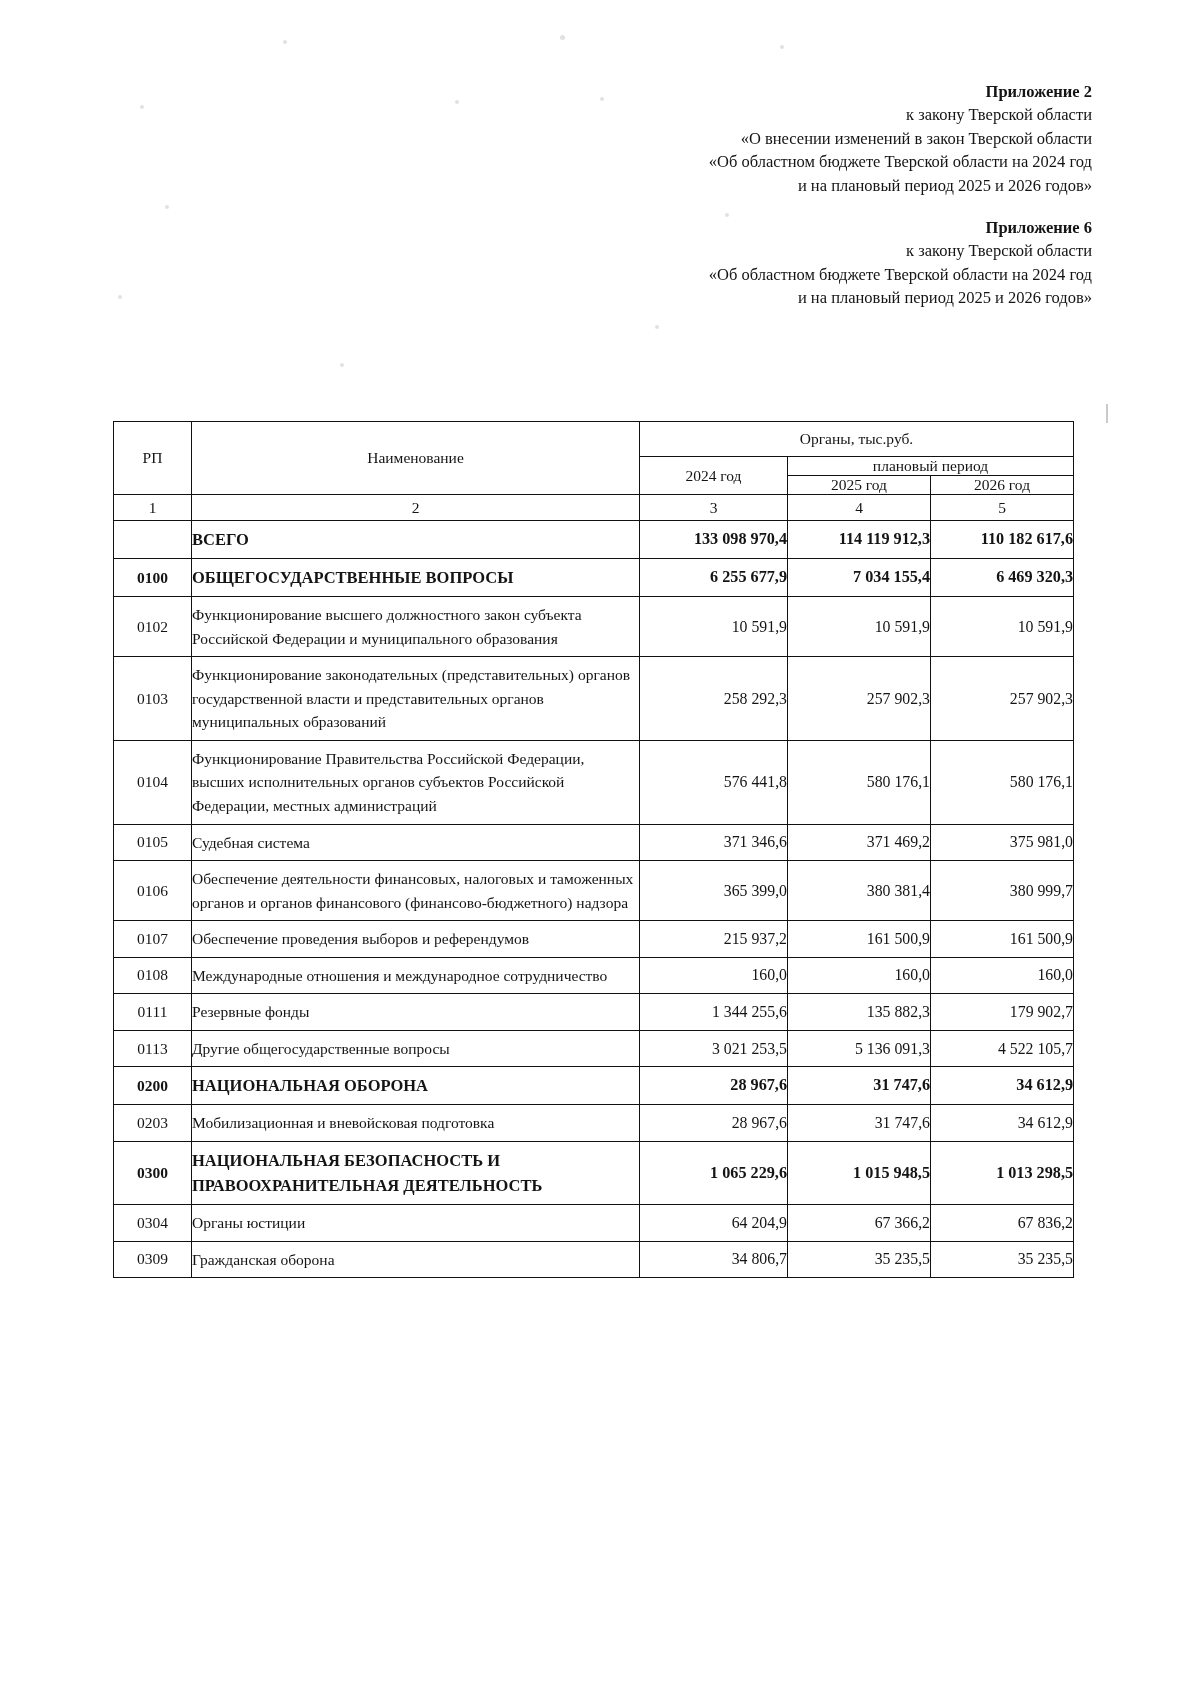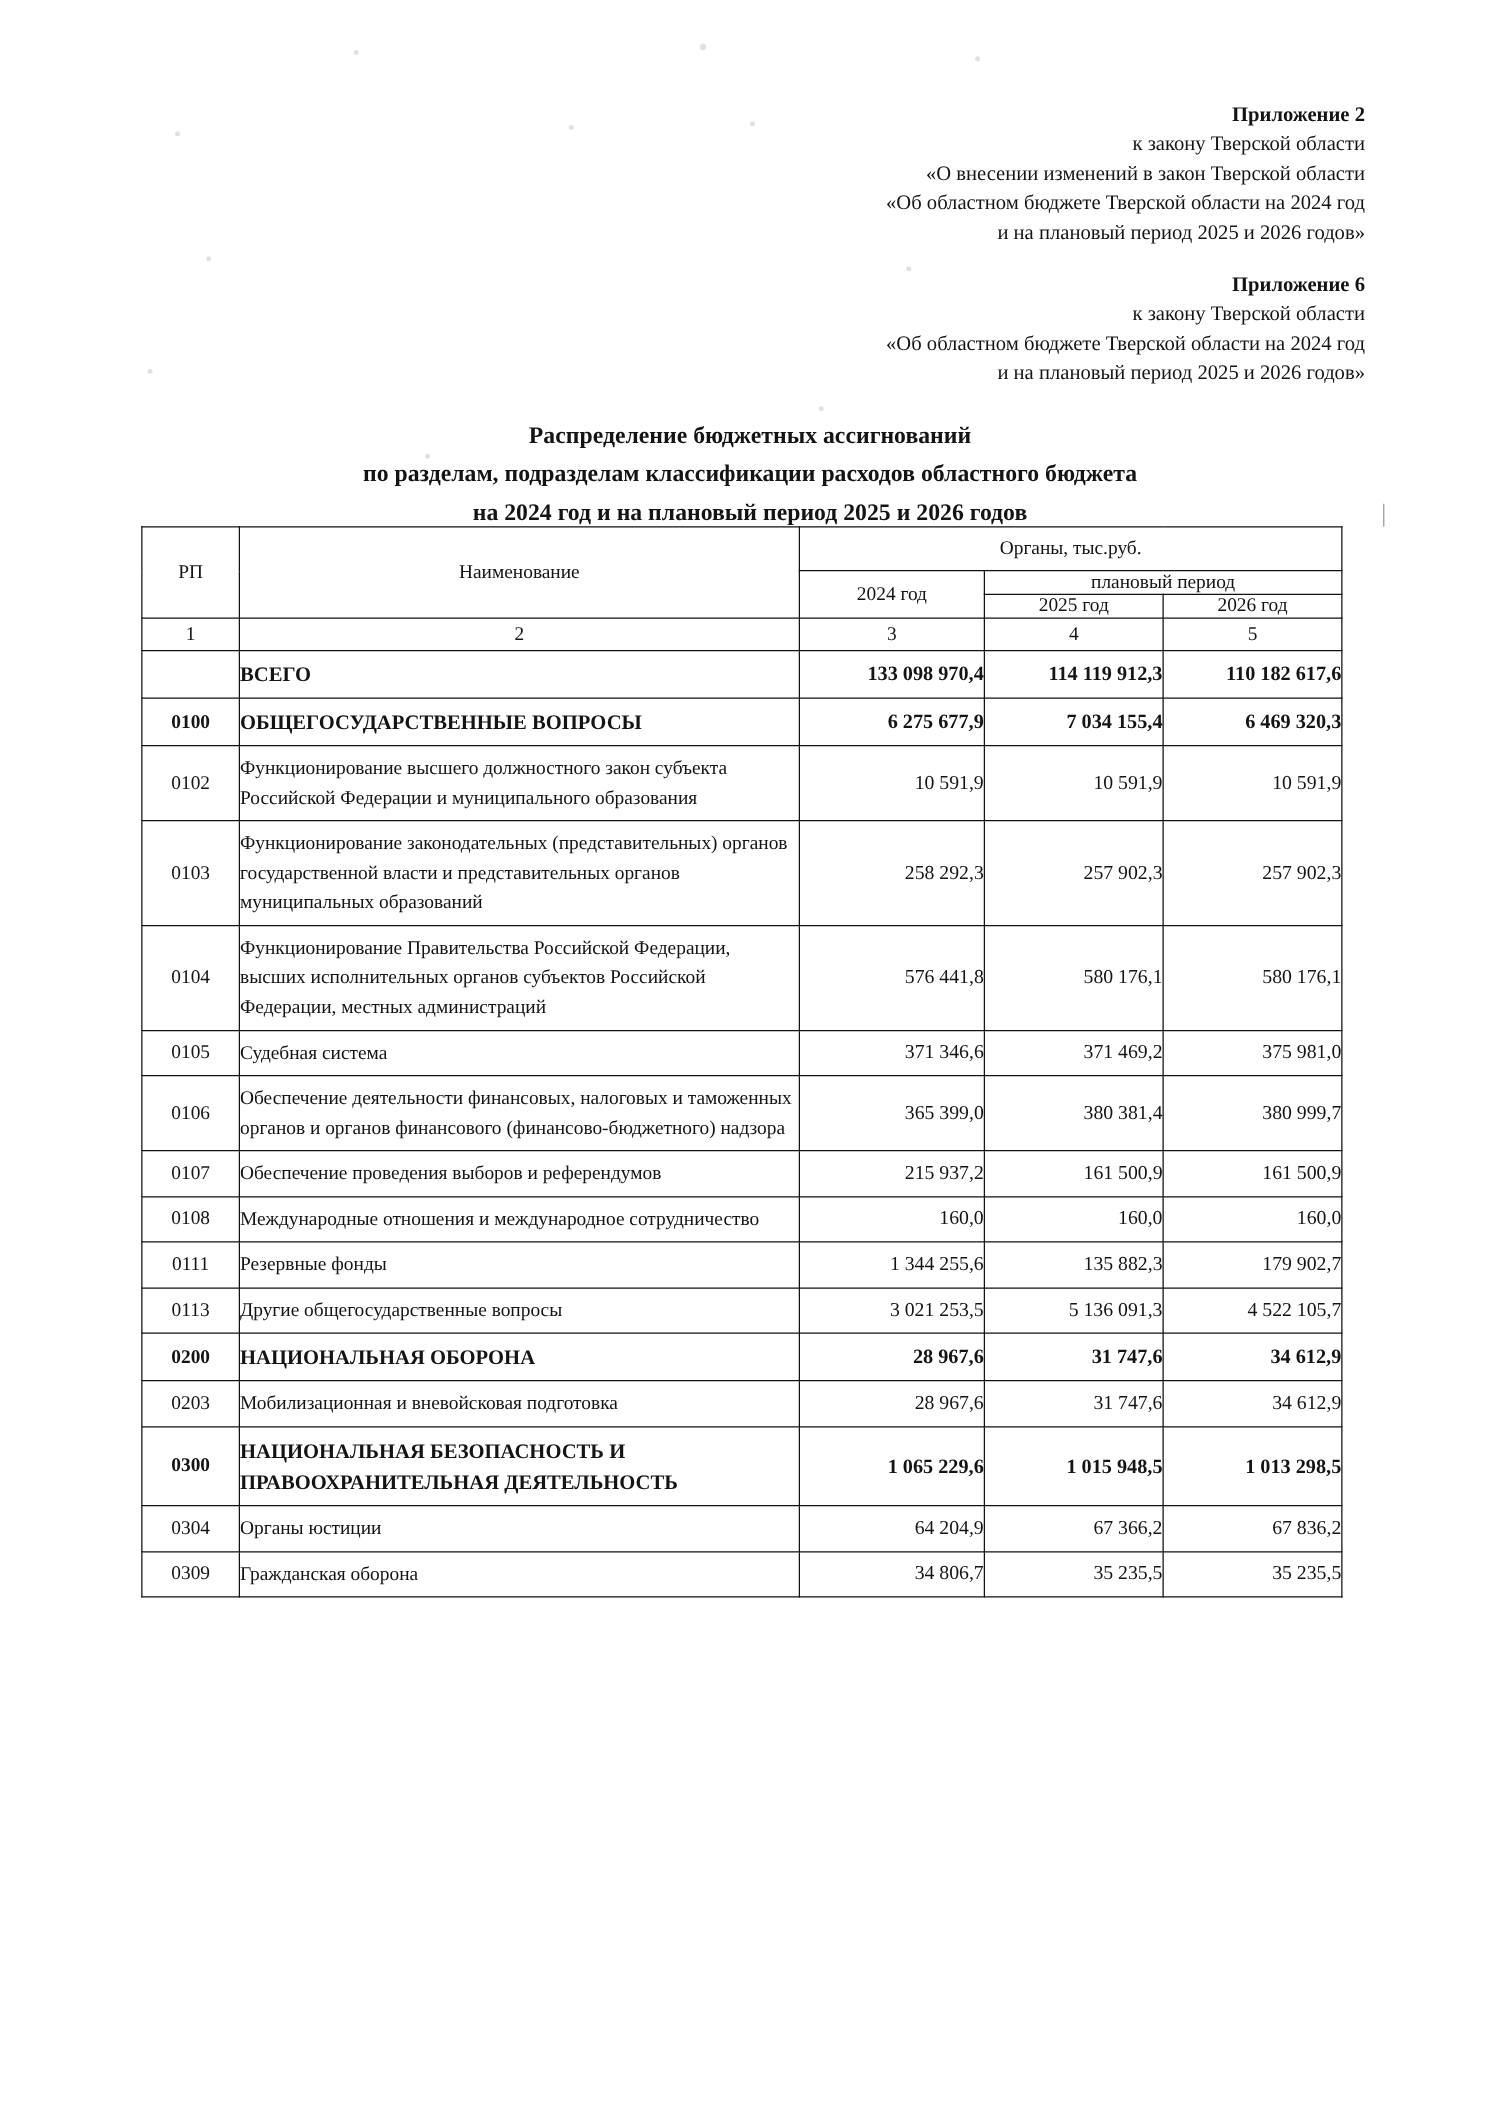--- a/index.html
+++ b/index.html
@@ -130,25 +130,20 @@
     <div class="ap-line">и на плановый период 2025 и 2026 годов»</div>
   </div>
 
   <div class="appendix-block appendix-2">
     <div class="ap-title ap-line">Приложение 6</div>
     <div class="ap-line">к закону Тверской области</div>
     <div class="ap-line">«Об областном бюджете Тверской области на 2024 год</div>
     <div class="ap-line">и на плановый период 2025 и 2026 годов»</div>
   </div>
 
-  <div class="doc-title">
-    <div class="t-line">Распределение бюджетных ассигнований</div>
-    <div class="t-line">по разделам, подразделам классификации расходов областного бюджета</div>
-    <div class="t-line">на 2024 год и на плановый период 2025 и 2026 годов</div>
-  </div>
 
   <div class="table-wrap">
     <table class="budget">
       <colgroup>
         <col class="c-code">
           <col class="c-name">
           <col class="c-y1">
           <col class="c-y2">
           <col class="c-y3">
       </colgroup>
@@ -178,21 +173,21 @@
           <tr class="row pad-sm bold">
             <td class="code-cell"></td>
             <td class="name-cell">ВСЕГО</td>
             <td class="val-cell">133 098 970,4</td>
             <td class="val-cell">114 119 912,3</td>
             <td class="val-cell">110 182 617,6</td>
           </tr>
           <tr class="row pad-sm bold">
             <td class="code-cell">0100</td>
             <td class="name-cell">ОБЩЕГОСУДАРСТВЕННЫЕ ВОПРОСЫ</td>
-            <td class="val-cell">6 275 677,9</td>
+            <td class="val-cell">6 255 677,9</td>
             <td class="val-cell">7 034 155,4</td>
             <td class="val-cell">6 469 320,3</td>
           </tr>
           <tr class="row pad-lg">
             <td class="code-cell">0102</td>
             <td class="name-cell">Функционирование высшего должностного закон субъекта Российской Федерации и муниципального образования</td>
             <td class="val-cell">10 591,9</td>
             <td class="val-cell">10 591,9</td>
             <td class="val-cell">10 591,9</td>
           </tr>

